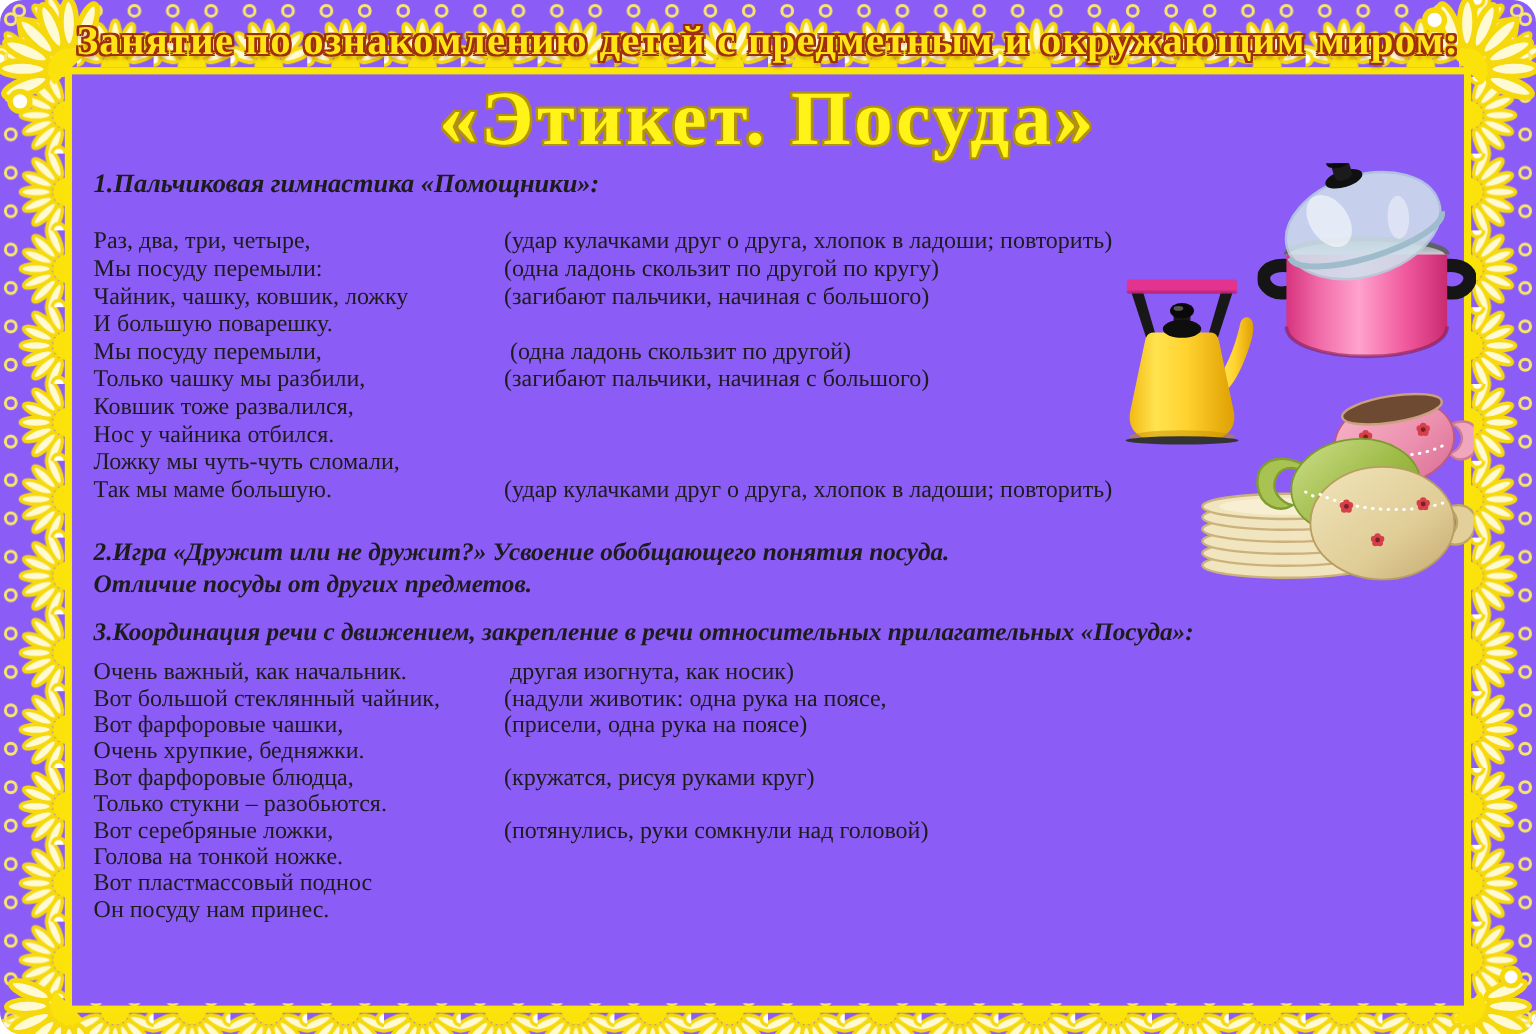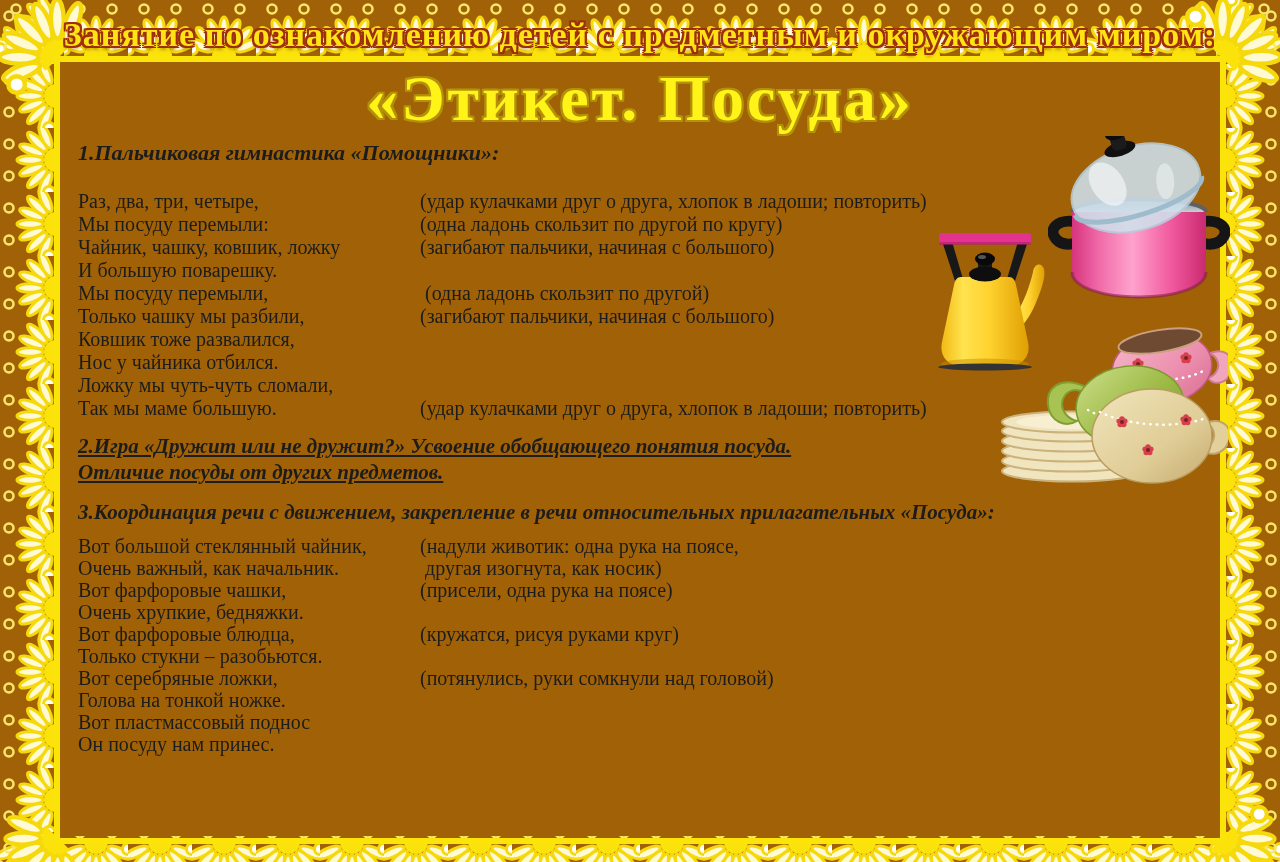--- a/index.html
+++ b/index.html
@@ -1,18 +1,18 @@
 <!DOCTYPE html>
 <html><head>
 <meta charset="utf-8">
 <style>
   * { margin:0; padding:0; box-sizing:border-box; }
   html,body { width:1280px; height:862px; }
   body { font-family:"Liberation Serif","DejaVu Serif",serif; background:#ffffff; }
-  .page { position:relative; width:1280px; height:862px; background:#a16207; overflow:hidden; }
+  .page { position:relative; width:1280px; height:862px; background:#8b5cf6; overflow:hidden;border-radius:19px; }
 
   .lace { position:absolute; left:0; top:0; z-index:1; pointer-events:none; }
   .frame { position:absolute; left:54px; top:56px; right:54px; bottom:18px;
            border:6px solid #fbe40a; z-index:2; }
 
   .title {
     position:absolute; top:16px; left:0; width:100%; text-align:center; z-index:5;
     font-size:34px; font-weight:bold; letter-spacing:1px; white-space:nowrap;
     color:#ffe312;
     text-shadow:-2px -2px 0 #9e2f0e, 2px -2px 0 #9e2f0e, -2px 2px 0 #9e2f0e,
@@ -25,21 +25,21 @@
     color:#fff317;
     text-shadow:-2px -2px 0 #b3920a, 2px -2px 0 #b3920a, -2px 2px 0 #b3920a,
                  2px 2px 0 #b3920a, -2px 0 0 #b3920a, 2px 0 0 #b3920a,
                  0 -2px 0 #b3920a, 0 2px 0 #b3920a;
   }
 
   .content { position:absolute; left:78px; top:140px; width:1134px; z-index:4;
              color:#1c1c1c; font-size:20px; }
   .h { font-weight:bold; font-style:italic; font-size:21px; line-height:26px; white-space:nowrap; }
   .h1 { font-size:22px; margin-bottom:24px; }
-  .h2pre { white-space:pre-line; margin-top:13px;text-decoration:underline; }
+  .h2pre { white-space:pre-line; margin-top:27px; }
   .h3 { margin-top:14px; }
   .rows { margin-top:8px; }
   .row { display:grid; grid-template-columns:342px 1fr; line-height:23px; }
   .rows3 { margin-top:10px; }
   .rows3 .row { line-height:22px; }
   .cell-left, .cell-right { white-space:pre; }
   .paras { margin-top:14px; }
   .para { line-height:23px; }
 
   .illustration { position:absolute; z-index:3; }
@@ -148,26 +148,26 @@
     <div class="paras">
         <p class="para"></p>
         <p class="para"></p>
         <p class="para"></p>
         <p class="para"></p>
       </div>
 
     <p class="h h3">3.Координация речи с движением, закрепление в речи относительных прилагательных «Посуда»:</p>
     <div class="rows rows3">
         <div class="row">
+        <span class="cell-left">Очень важный, как начальник.</span>
+        <span class="cell-right"> другая изогнута, как носик)</span>
+      </div>
+        <div class="row">
         <span class="cell-left">Вот большой стеклянный чайник,</span>
         <span class="cell-right">(надули животик: одна рука на поясе,</span>
-      </div>
-        <div class="row">
-        <span class="cell-left">Очень важный, как начальник.</span>
-        <span class="cell-right"> другая изогнута, как носик)</span>
       </div>
         <div class="row">
         <span class="cell-left">Вот фарфоровые чашки,</span>
         <span class="cell-right">(присели, одна рука на поясе)</span>
       </div>
         <div class="row">
         <span class="cell-left">Очень хрупкие, бедняжки.</span>
         <span class="cell-right"></span>
       </div>
         <div class="row">

